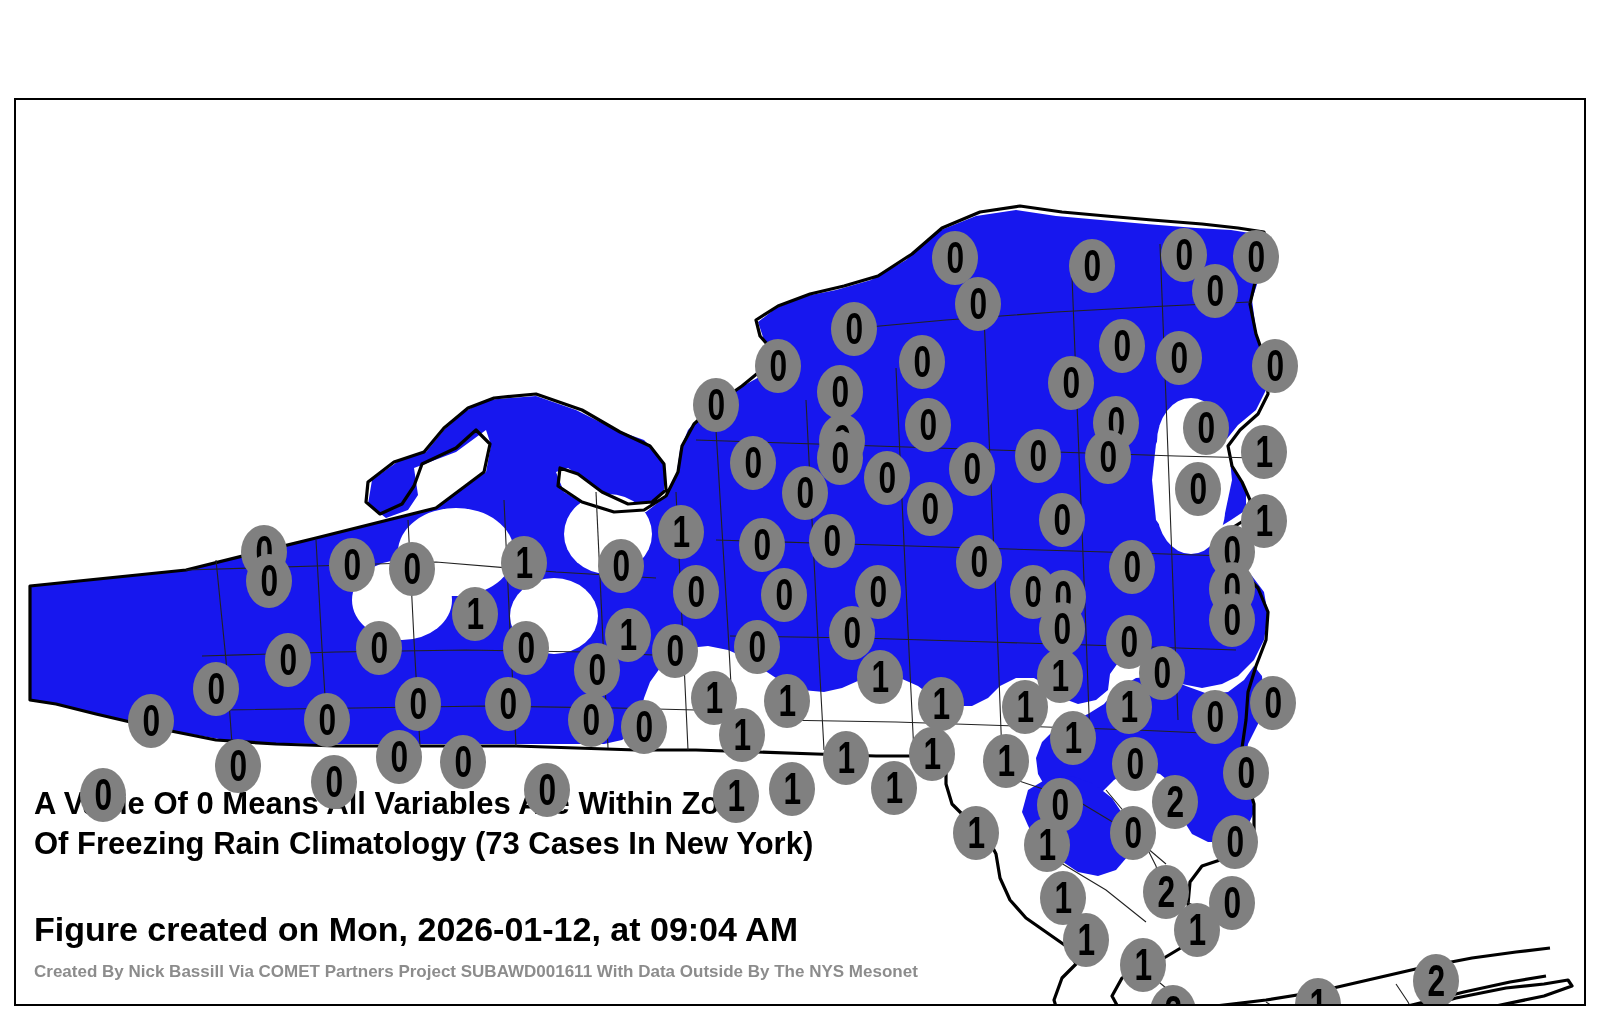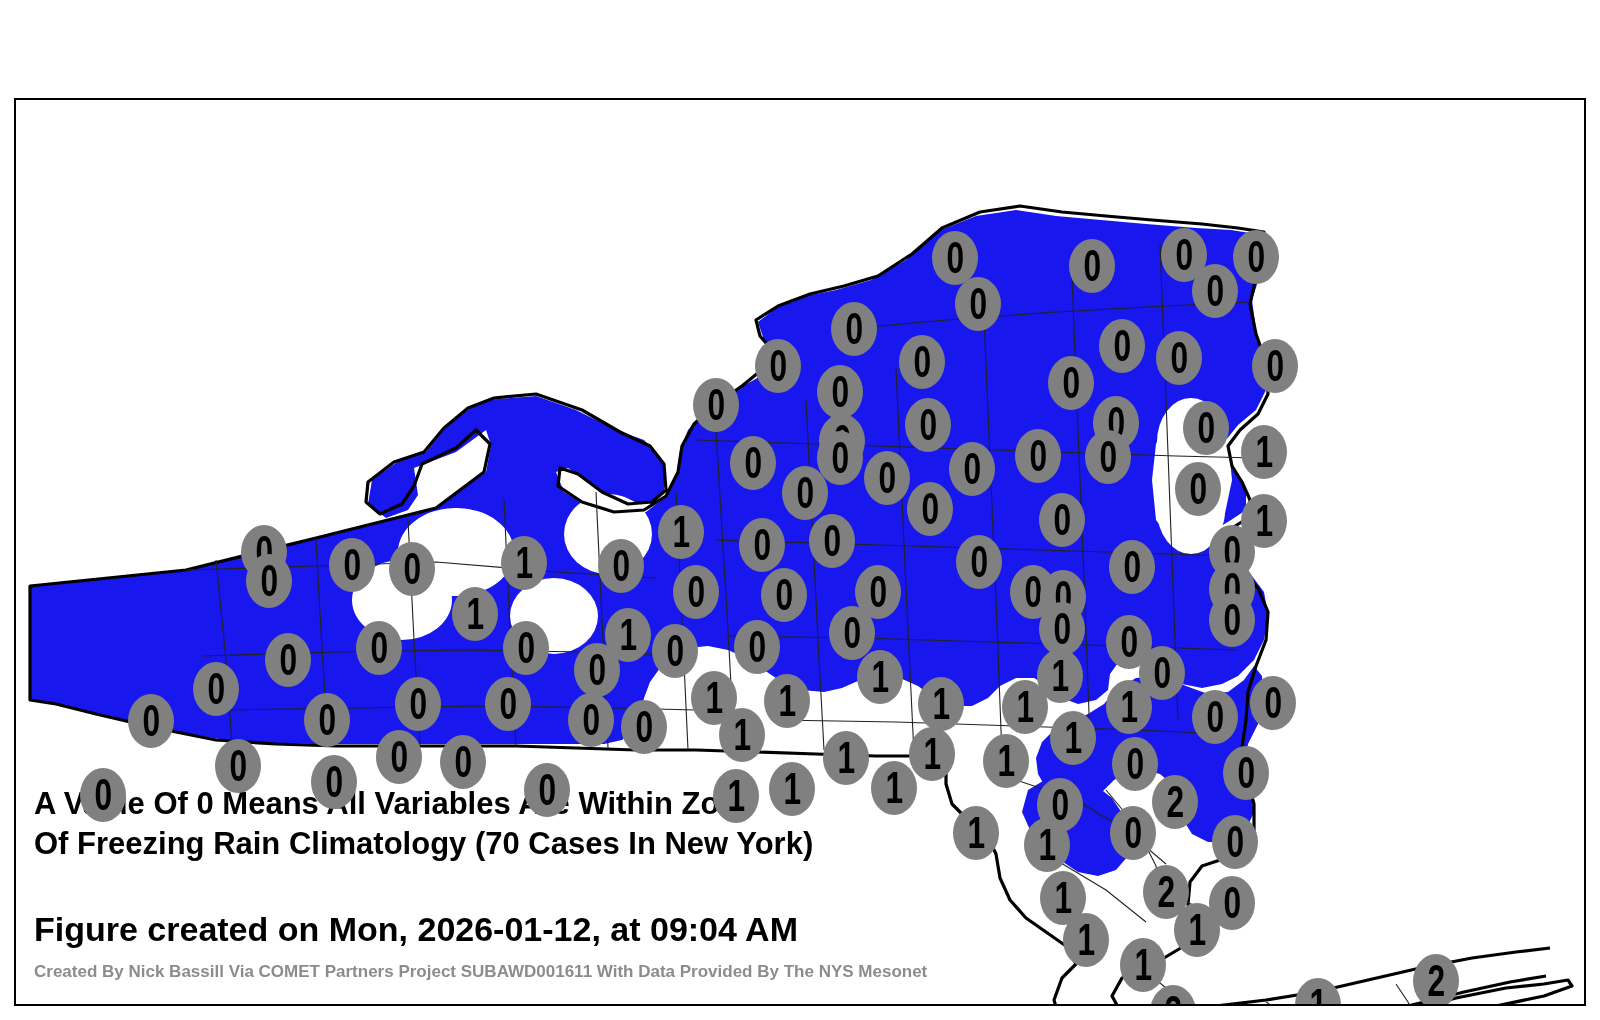--- a/index.html
+++ b/index.html
@@ -163,25 +163,25 @@
         <path d="M 1090,690 L 1120,726 L 1140,766 L 1150,806"></path>
         <path d="M 1040,760 L 1090,790 L 1130,822"></path>
         <path d="M 1140,790 L 1180,806 L 1216,812"></path>
         <path d="M 1126,868 L 1150,888 L 1176,900"></path>
         <path d="M 1250,902 L 1272,916 L 1300,926"></path>
         <path d="M 1380,884 L 1392,902 L 1400,918"></path>
       </g>
     </svg>
 
     <div class="annot" id="annot-note"><span>A Value Of 0 Means All Variables Are Within Zone</span>
-<span>Of Freezing Rain Climatology (70 Cases In New York)</span></div>
+<span>Of Freezing Rain Climatology (73 Cases In New York)</span></div>
 
     <div class="annot" id="annot-created">Figure created on Mon, 2026-01-12, at 09:04 AM</div>
 
-    <div class="annot" id="annot-credit">Created By Nick Bassill Via COMET Partners Project SUBAWD001611 With Data Provided By The NYS Mesonet</div>
+    <div class="annot" id="annot-credit">Created By Nick Bassill Via COMET Partners Project SUBAWD001611 With Data Outside By The NYS Mesonet</div>
 
     <div id="station-layer">
         <div class="station" style="left: 939px; top: 158px;">
           <div class="station-dot" style="background: rgb(128, 128, 128);">
             <span class="station-val">0</span>
           </div>
         </div>
         <div class="station" style="left: 1076px; top: 166px;">
           <div class="station-dot" style="background: rgb(128, 128, 128);">
             <span class="station-val">0</span>

